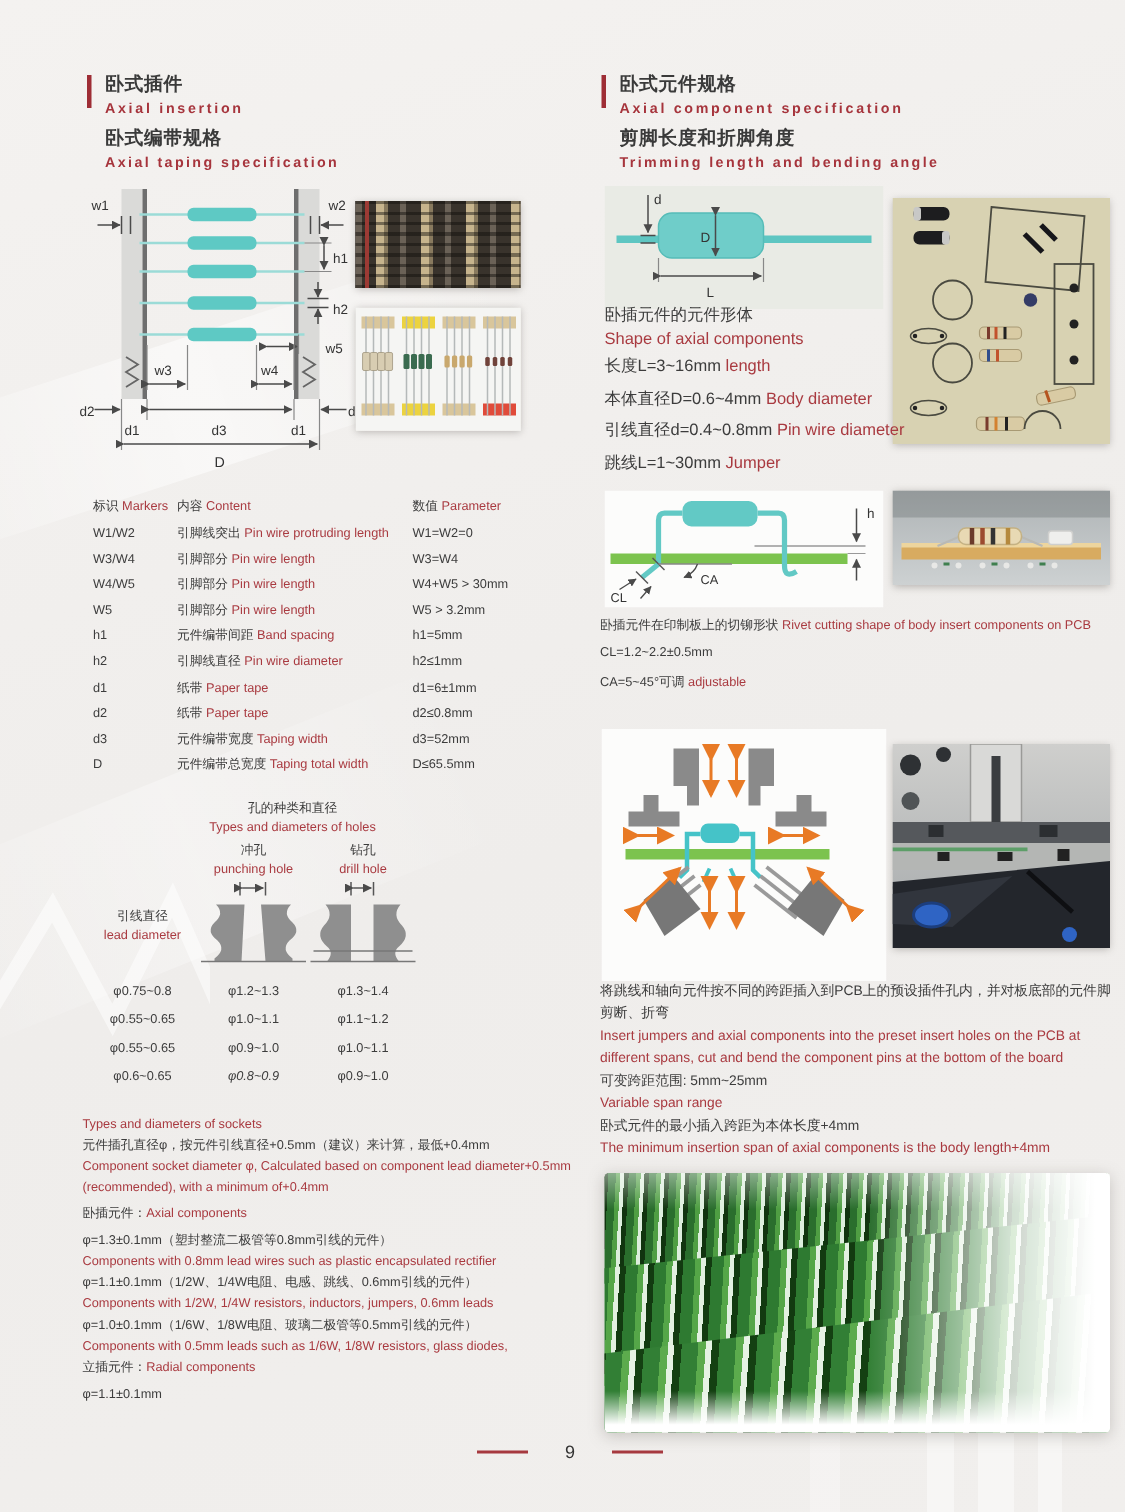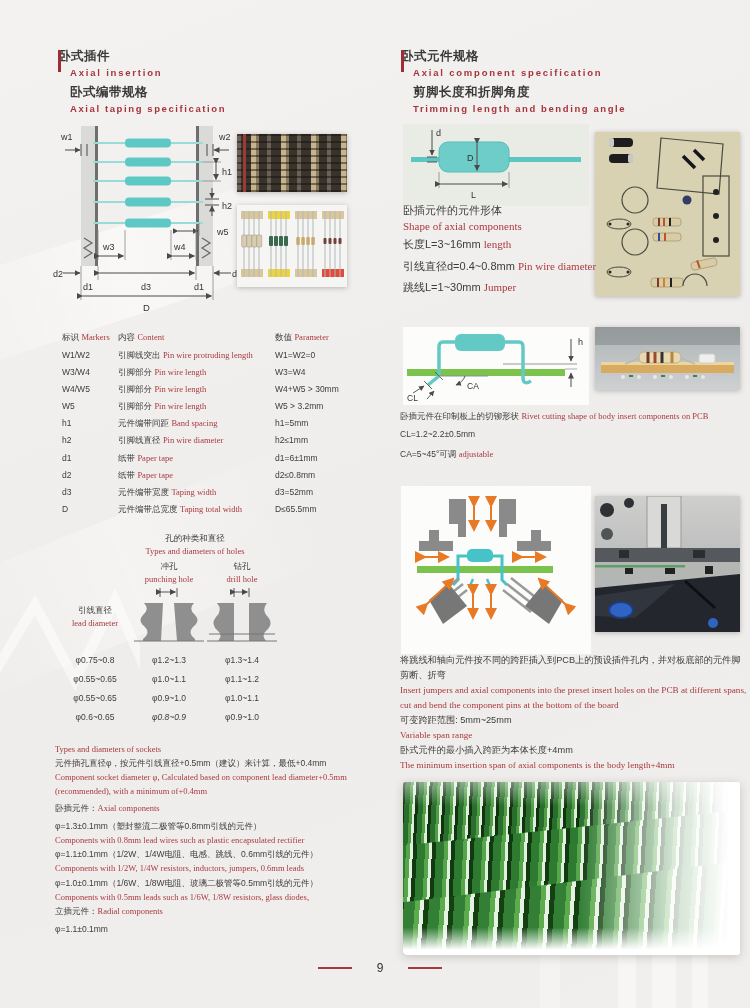--- a/index.html
+++ b/index.html
@@ -5,32 +5,32 @@
   * { margin:0; padding:0; box-sizing:border-box; }
   html,body { background:#e8e6e4; }
   .page {
     position:relative; width:750px; height:1008px; margin:0 auto;
     background:linear-gradient(160deg,#f4f2f0 0%,#efedeb 55%,#f1efed 100%);
     overflow:hidden;
     font-family:"Liberation Sans", sans-serif;
     color:#3c3c3c;
   }
   .zh { color:#3c3c3c; }
-  .en { color:#a93a40;font-family:Liberation Serif, serif; }
+  .en { color:#a93a40; }
   
   .streak { position:absolute; z-index:0; pointer-events:none; }
   .streak1 { left:-90px; top:225px; width:440px; height:90px; transform:rotate(-18deg);
     background:linear-gradient(90deg,rgba(255,255,255,0),rgba(255,255,255,.55),rgba(255,255,255,0)); }
   .streak2 { left:-70px; top:515px; width:400px; height:120px; transform:rotate(-22deg); opacity:.55;
     background:linear-gradient(90deg,rgba(255,255,255,0),rgba(255,255,255,.6),rgba(255,255,255,0)); }
   .bldg { position:absolute; background:rgba(255,255,255,.45); z-index:0; }
   
   .sec-head { position:absolute; z-index:2; }
   .sec-bar { position:absolute; left:0; top:2px; width:3px; height:22px; background:#9e2d35; }
-  .sec-zh { font-size:12.5px; font-weight:bold; color:#3a3a3a; letter-spacing:.5px; }
+  .sec-zh { padding-left:12px; font-size:12.5px; font-weight:bold; color:#3a3a3a; letter-spacing:.5px; }
   .sec-en { padding-left:12px; font-size:9.5px; font-weight:bold; color:#a6343c; letter-spacing:1.8px; margin-top:2px; }
   .sub-zh { font-size:12.5px; font-weight:bold; color:#3a3a3a; letter-spacing:.5px; }
   .sub-en { font-size:9.5px; font-weight:bold; color:#a6343c; letter-spacing:1.6px; margin-top:2px; }
   
   .ltable { position:absolute; left:60px; top:328px; width:328px; z-index:2; font-size:8.5px; }
   .trow { position:relative; height:17.1px; line-height:17.1px; white-space:nowrap; }
   .trow .c1 { position:absolute; left:2px; }
   .trow .c2 { position:absolute; left:58px; }
   .trow .c3 { position:absolute; left:215px; }
   .thead { height:19px; line-height:19px; }
@@ -449,20 +449,21 @@
       <line x1="103" y1="127" x2="104" y2="135" stroke="#b5541f" stroke-width="2" transform="rotate(-12 109 132)"></line>
     </g>
     <circle cx="92" cy="68" r="4.5" fill="#343c66"></circle>
     <path d="M88,154 a12,12 0 0 1 24,0" fill="none" stroke="#4a4a40" stroke-width="1.2"></path>
   </svg>
 
   <div class="shape">
     <div class="tl zh">卧插元件的元件形体</div>
     <div class="tl en">Shape of axial components</div>
     <div class="ln"><span class="zh">长度L=3~16mm</span>  <span class="en">length</span></div>
+    <div class="ln"><span class="zh">本体直径D=0.6~4mm</span>  <span class="en">Body diameter</span></div>
     <div class="ln"><span class="zh">引线直径d=0.4~0.8mm</span>  <span class="en">Pin wire diameter</span></div>
     <div class="ln"><span class="zh">跳线L=1~30mm</span>  <span class="en">Jumper</span></div>
   </div>
 
   <svg class="diag" style="left:403px;top:327px;width:186px;height:78px;" viewBox="0 0 186 78">
     <rect x="0" y="0" width="186" height="78" fill="#fcfcfb"></rect>
     <rect x="4" y="42" width="158" height="7" fill="#7cc34e"></rect>
     <line x1="100" y1="37" x2="174" y2="37" stroke="#999" stroke-width="1"></line>
     <line x1="162" y1="42" x2="174" y2="42" stroke="#999" stroke-width=".8"></line>
     <rect x="52" y="7" width="50" height="17" rx="6" fill="#62c9c5"></rect>

